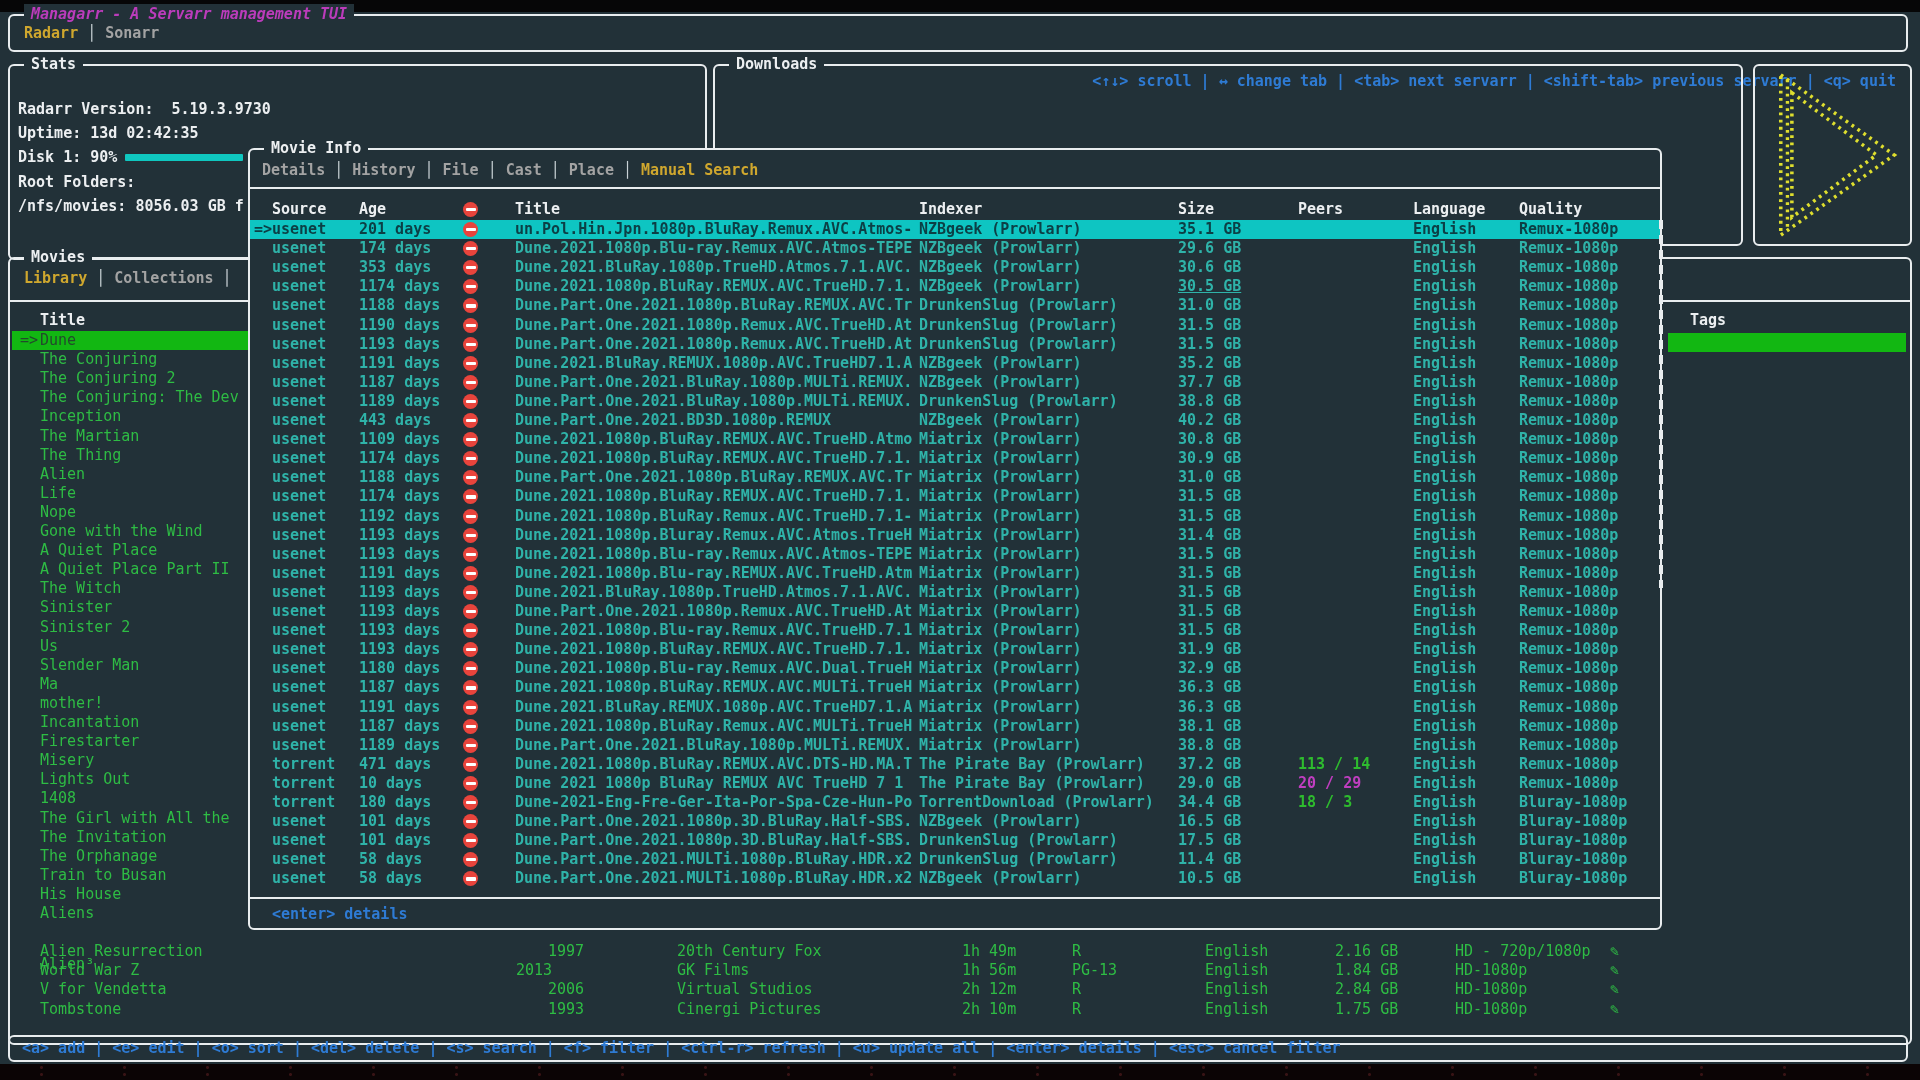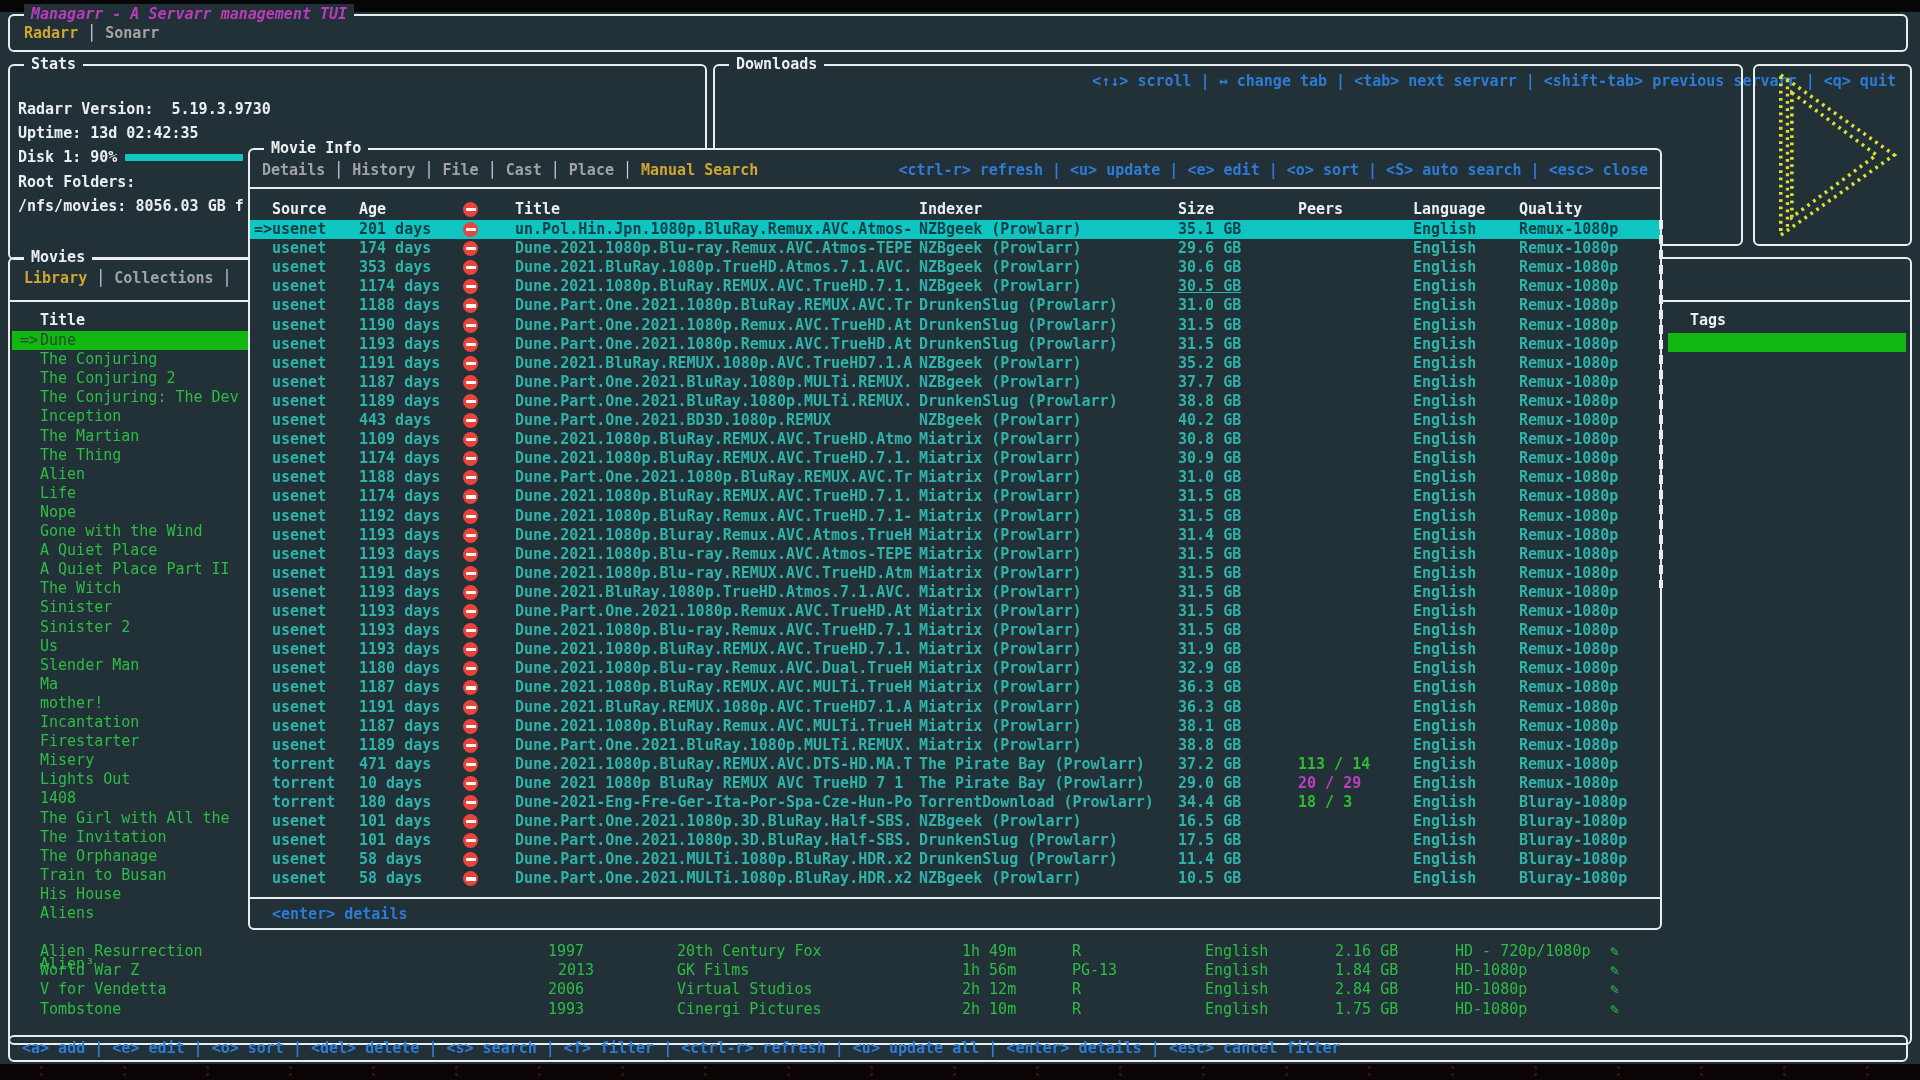--- a/index.html
+++ b/index.html
@@ -129,21 +129,21 @@
           <span class="cell" style="left: 538px;">1997</span>
           <span class="cell" style="left: 667px;">20th Century Fox</span>
           <span class="cell" style="left: 952px;">1h 49m</span>
           <span class="cell" style="left: 1062px;">R</span>
           <span class="cell" style="left: 1195px;">English</span>
           <span class="cell" style="left: 1325px;">2.16 GB</span>
           <span class="cell" style="left: 1445px;">HD - 720p/1080p</span>
           <span class="tagicon" style="left: 1600px;">✎</span>
         </div>
         <div class="brow" style="top: 702.3px;">
-          <span class="cell" style="left: 548px;">2013</span>
+          <span class="cell" style="left: 506px;">2013</span>
           <span class="cell" style="left: 667px;">GK Films</span>
           <span class="cell" style="left: 952px;">1h 56m</span>
           <span class="cell" style="left: 1062px;">PG-13</span>
           <span class="cell" style="left: 1195px;">English</span>
           <span class="cell" style="left: 1325px;">1.84 GB</span>
           <span class="cell" style="left: 1445px;">HD-1080p</span>
           <span class="tagicon" style="left: 1600px;">✎</span>
         </div>
         <div class="brow" style="top: 721.4px;">
           <span class="cell" style="left: 538px;">2006</span>
@@ -166,21 +166,20 @@
           <span class="tagicon" style="left: 1600px;">✎</span>
         </div>
       </div>
   </div>
 
   <div class="box" style="left:248px;top:136px;width:1414px;height:782px;background:#223138;z-index:10;">
     <span class="box-title">Movie Info</span>
     <div style="position:absolute;left:12px;top:9px;line-height:22px;">
       <span class="white">Details</span><span class="sepbar">│</span><span class="white">History</span><span class="sepbar">│</span><span class="white">File</span><span class="sepbar">│</span><span class="white">Cast</span><span class="sepbar">│</span><span class="white">Place</span><span class="sepbar">│</span><span class="yellow">Manual Search</span>
     </div>
-    <div class="blue" style="position:absolute;right:12px;top:9px;line-height:22px;white-space:pre;">&lt;ctrl-r&gt; refresh | &lt;u&gt; update | &lt;e&gt; edit | &lt;o&gt; sort | &lt;S&gt; auto search | &lt;esc&gt; close</div>
     <div class="hline" style="top:37px;"></div>
 
     <div style="position:absolute;left:0;right:0;top:50px;height:19px;">
       <span class="hcell" style="left:22px;">Source</span>
       <span class="hcell" style="left:109px;">Age</span>
       <span class="noentry" style="left:213px;"></span>
       <span class="hcell" style="left:265px;">Title</span>
       <span class="hcell" style="left:669px;">Indexer</span>
       <span class="hcell" style="left:928px;">Size</span>
       <span class="hcell" style="left:1048px;">Peers</span>

